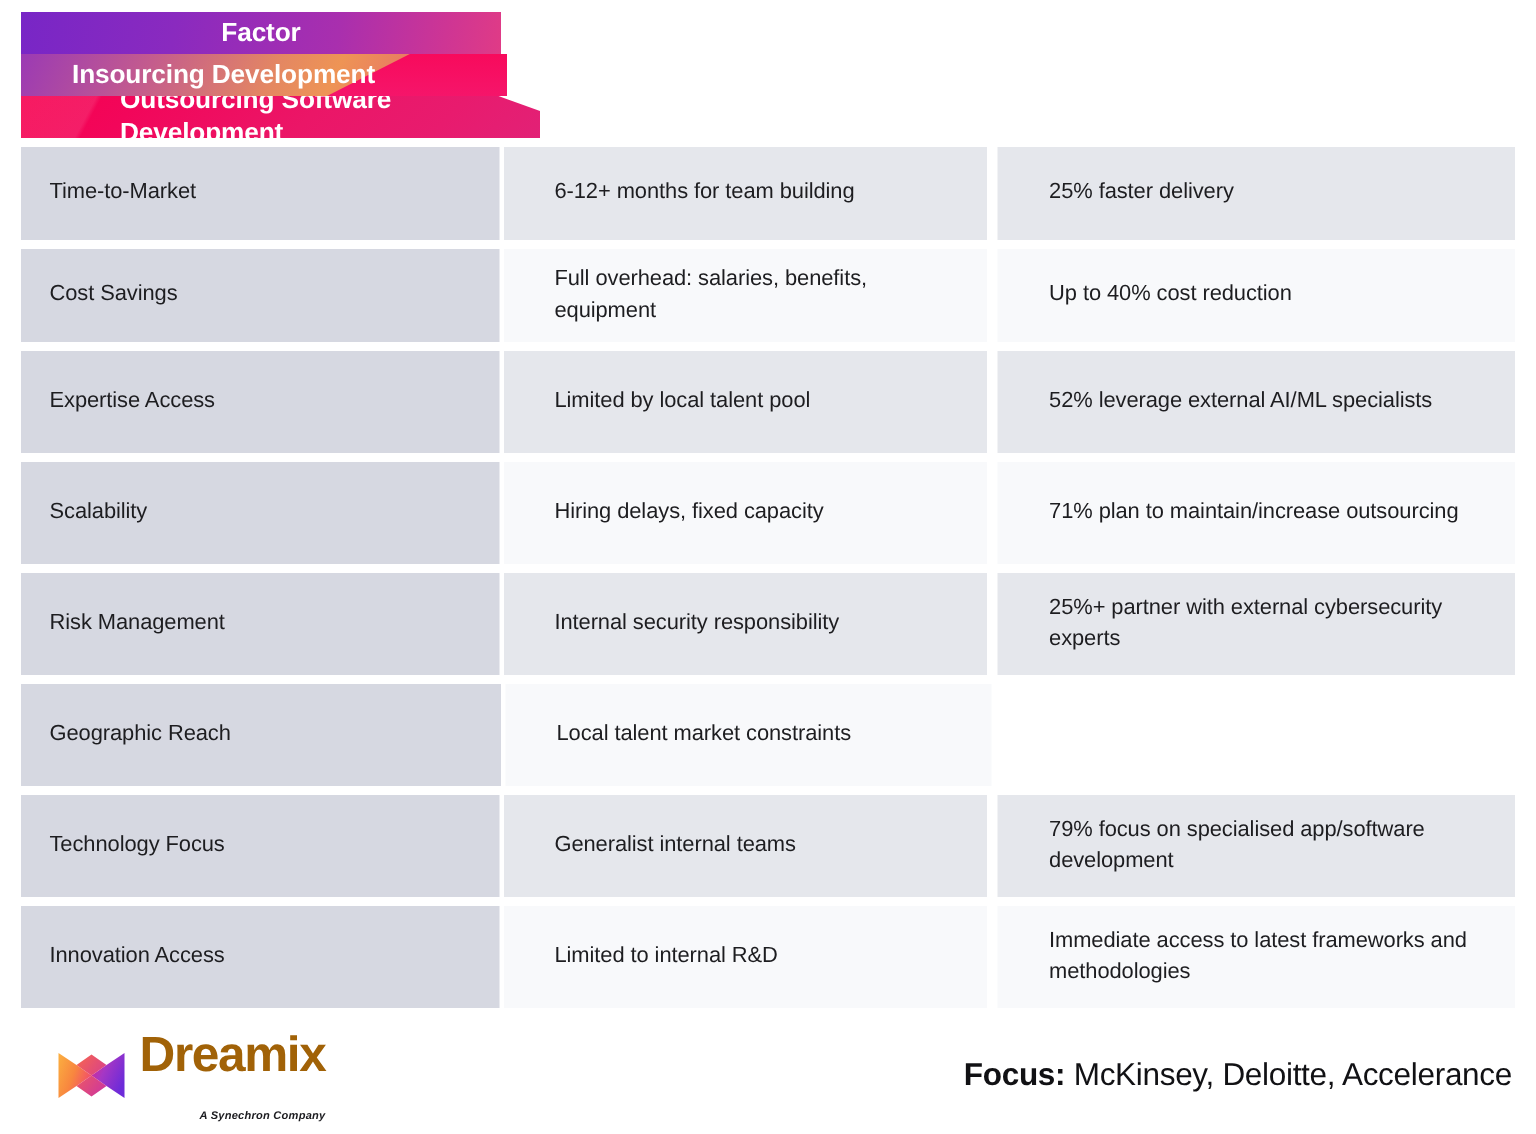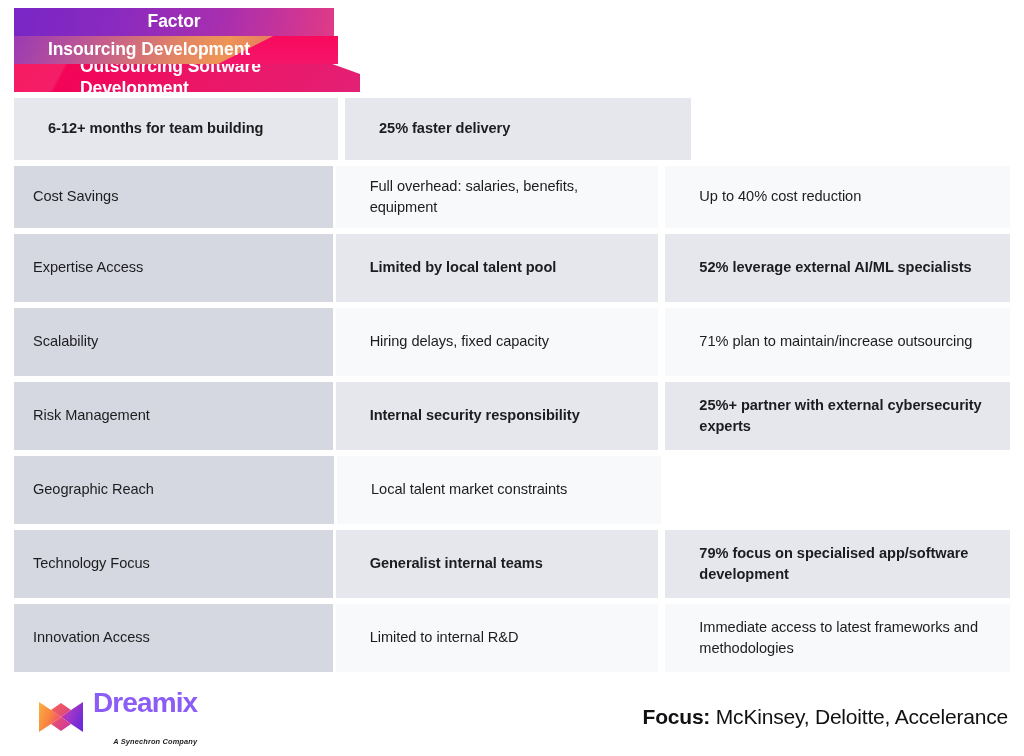--- a/index.html
+++ b/index.html
@@ -99,21 +99,21 @@
     color: #1d1d20;
     line-height: 1.45;
     letter-spacing: -0.05px;
   }
 
   .factor-cell {
     background: #d6d8e1;
     padding-left: 19px;
   }
 
-  .val-odd  { background: #e5e7ec; font-weight: bold; }
+  .val-odd  { background: #e5e7ec; }
   .val-even { background: #f8f9fb; }
 
   .val-cell { padding-left: 34px; padding-right: 14px; }
 
   .h-small { height: 62px; }
   .h-large { height: 68px; }
 
   
   .footer {
     position: absolute;
@@ -131,23 +131,23 @@
     display: flex;
     align-items: center;
     gap: 9px;
   }
 
   .logo-mark { width: 46px; height: 38px; flex: 0 0 auto; }
 
   .logo-words { display: flex; flex-direction: column; align-items: flex-end; }
 
   .logo-name {
-    font-size: 28px;
+    font-size: 33px;
     font-weight: bold;
-    color: #8b5cf6;
+    color: #a16207;
     letter-spacing: -0.9px;
     line-height: 1;
   }
 
   .logo-tag {
     font-size: 7.4px;
     color: #1b1b1f;
     letter-spacing: 0.15px;
     margin-top: 20px;
     font-style: italic;
@@ -178,20 +178,21 @@
         <span class="slash"></span>
         <span class="hdr-text">Insourcing Development</span>
       </div>
       <div class="cell c3 header-cell hdr-outsourcing">
         <span class="sheen"></span>
         <span class="hdr-text">Outsourcing Software Development</span>
       </div>
     </div>
 
     <div class="row body-row">
+      <div class="cell c1 body-cell factor-cell h-small">Time-to-Market</div>
       <div class="cell c2 body-cell val-cell val-odd h-small">6-12+ months for team building</div>
       <div class="cell c3 body-cell val-cell val-odd h-small">25% faster delivery</div>
     </div>
 
     <div class="row body-row">
       <div class="cell c1 body-cell factor-cell h-small">Cost Savings</div>
       <div class="cell c2 body-cell val-cell val-even h-small">Full overhead: salaries, benefits, equipment</div>
       <div class="cell c3 body-cell val-cell val-even h-small">Up to 40% cost reduction</div>
     </div>
 

